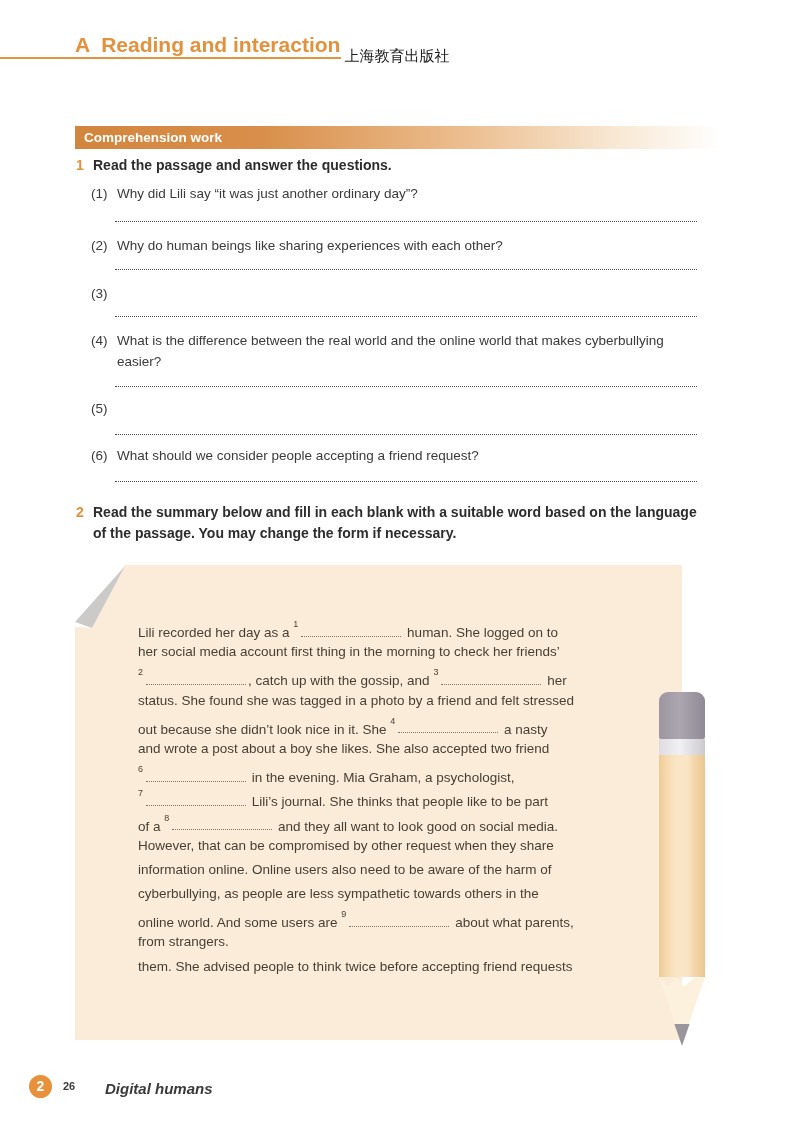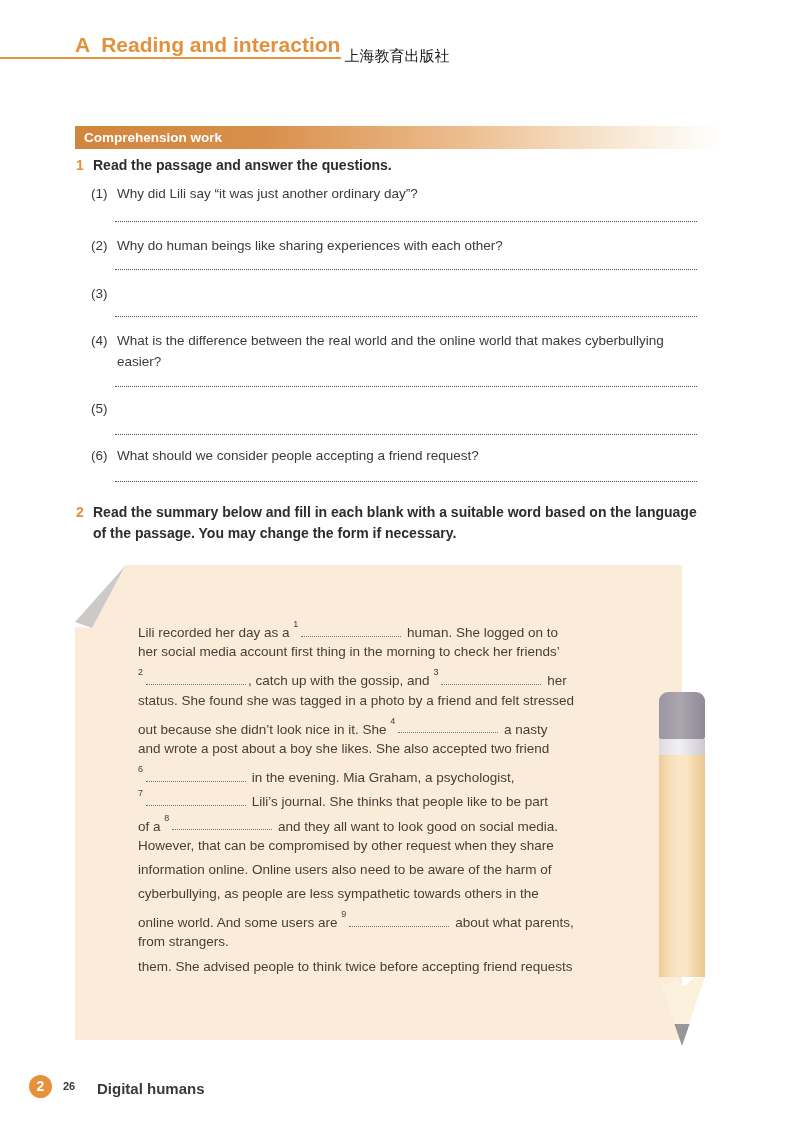--- a/index.html
+++ b/index.html
@@ -44,21 +44,21 @@
   .p-wood{height:67px;background:#FCF1DC;
           clip-path:polygon(0 0,18% 14%,38% 2%,55% 14%,75% 2%,100% 0,50% 100%);}
   .p-tip{position:absolute;left:13px;bottom:-2px;width:20px;height:22px;background:#98969A;
          clip-path:polygon(12% 0,88% 0,50% 100%);}
 
   .footer-badge{position:absolute;left:29px;top:1075px;width:23px;height:23px;border-radius:50%;
                 background:#E8913B;color:#ffffff;font-weight:bold;font-size:14px;text-align:center;line-height:23px;}
   .footer-badge::after{content:"";position:absolute;left:1px;bottom:-3px;width:0;height:0;
                        border:5px solid transparent;border-top-color:#E8913B;transform:rotate(30deg);}
   .footer-page{position:absolute;left:63px;top:1080px;font-size:11px;font-weight:bold;color:#3a3a3a;}
-  .footer-title{position:absolute;left:97px;top:1080px;font-size:15px;font-weight:bold;color:#3a3a3a;}
+  .footer-title{position:absolute;left:105px;top:1080px;font-size:15px;font-weight:bold;color:#3a3a3a;font-style:italic;}
 </style>
 </head>
 <body>
 
 <div class="page" id="page">
 
   <div class="publisher">上海教育出版社</div>
 
   <div class="title-rule"></div>
   <div class="section-title">

